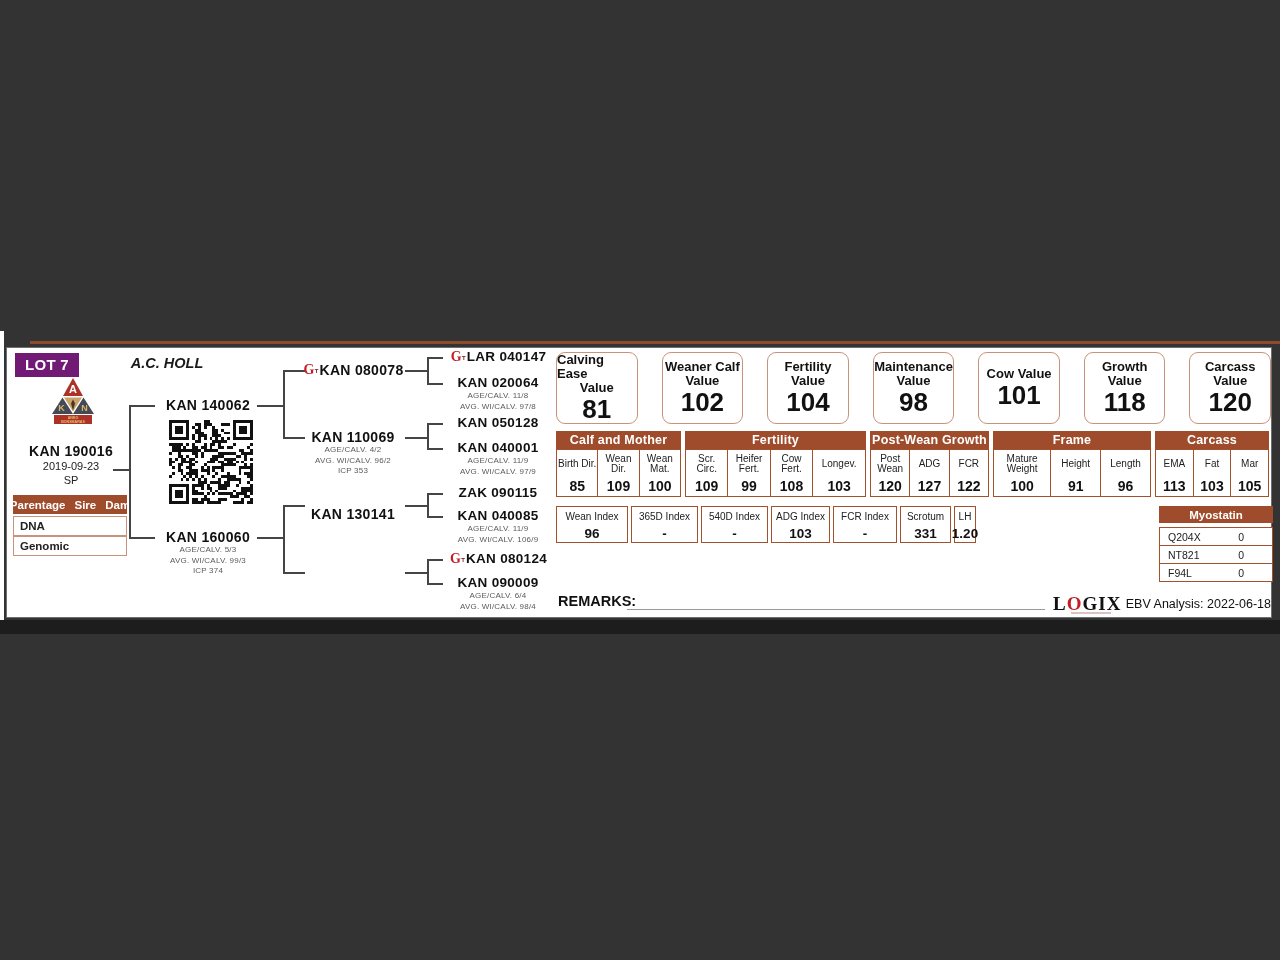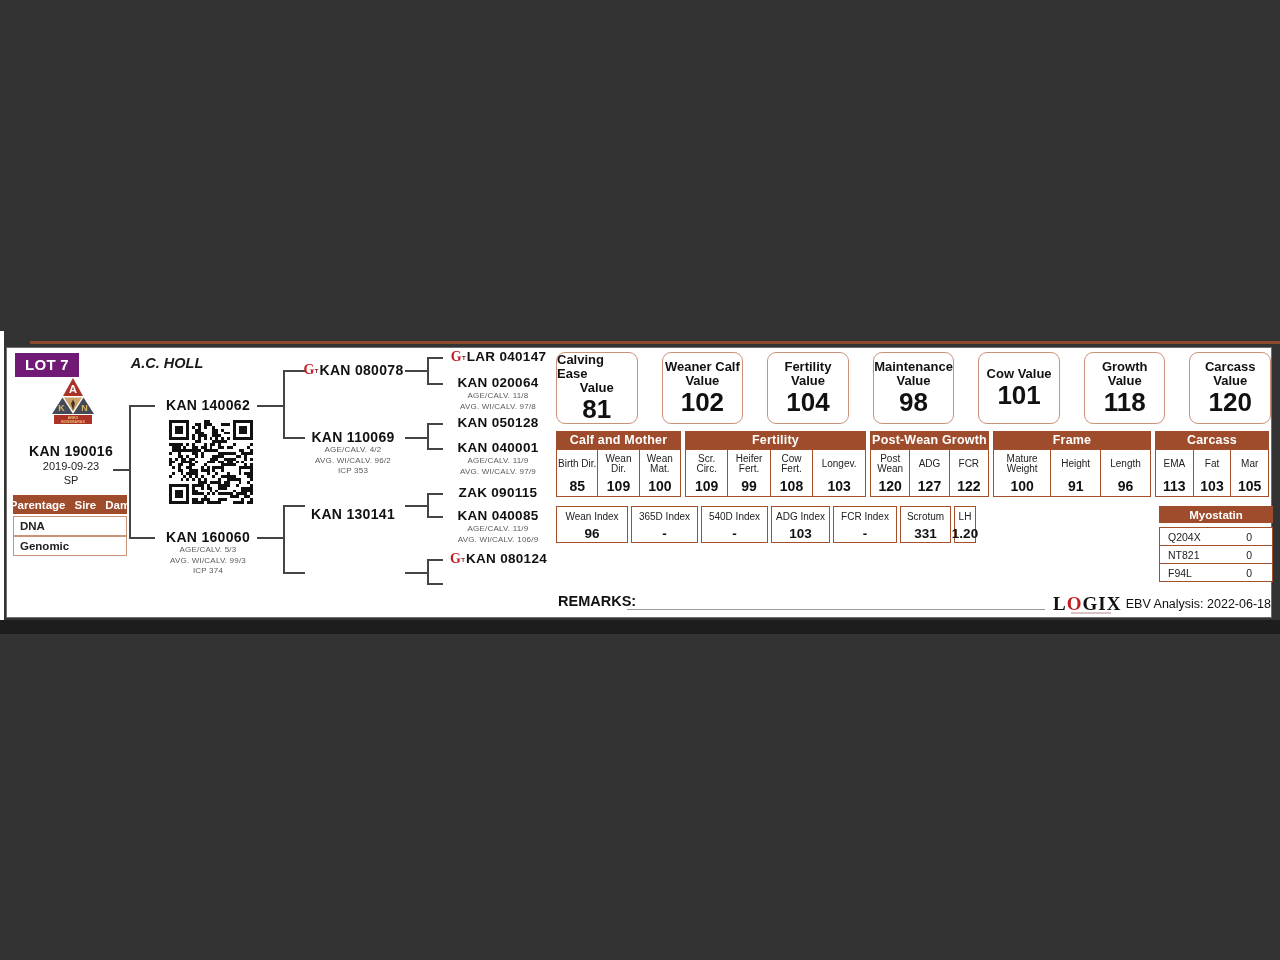--- a/index.html
+++ b/index.html
@@ -62,21 +62,21 @@
   .idxrow{position:absolute;left:549px;top:158px;display:flex;gap:3px;height:37px;}
   .icell{border:1.2px solid #a3512d;box-sizing:border-box;display:flex;flex-direction:column;background:#fff;}
   .icell .cl{height:18px;font-size:10px;color:#222;display:flex;align-items:center;justify-content:center;}
   .icell .cv{flex:1;font-size:13.5px;font-weight:bold;color:#111;display:flex;align-items:center;justify-content:center;}
 
   .myo{position:absolute;left:1152px;top:158px;width:114px;}
   .myo-h{height:17px;background:#9e4c2b;color:#fff;font-size:11.5px;font-weight:bold;display:flex;
     align-items:center;justify-content:center;}
   .myo-rows{margin-top:4px;}
   .myo-row{height:19px;border:1px solid #a3512d;margin-top:-1px;box-sizing:border-box;display:flex;
-    align-items:center;justify-content:space-between;padding:0 20px 0 8px;font-size:10.5px;color:#222;background:#fff;}
+    align-items:center;justify-content:space-between;padding:0 28px 0 8px;font-size:10.5px;color:#222;background:#fff;}
   .myo-row:first-child{margin-top:0;}
 
   .remarks{position:absolute;left:551px;top:245px;font-size:14.5px;font-weight:bold;color:#111;}
   .remarks-line{position:absolute;left:620px;top:261px;width:418px;height:1px;background:#9a9a9a;}
   .logix{position:absolute;left:1046px;top:246px;font-family:"Liberation Serif",serif;font-weight:bold;
     font-size:19px;letter-spacing:1px;color:#111;line-height:19px;}
   .logix .o{color:#c41e25;}
   .logix-sub{position:absolute;left:1064px;top:264px;width:40px;height:2px;background:#caa;opacity:.7;}
   .analysis{position:absolute;left:1118px;top:249px;width:146px;text-align:right;font-size:12.5px;color:#111;}
 </style>
@@ -628,20 +628,25 @@
       <div class="nm">KAN 040085</div>
       <div class="st">AGE/CALV. 11/9</div>
       <div class="st">AVG. WI/CALV. 106/9</div>
     </div>
     <div class="node g3" style="left:421px;top:203px;width:140px;">
       <div class="nm-row">
           <span class="gt"></span>
         <span class="nm">KAN 080124</span>
         </div>
     </div>
+    <div class="node g3" style="left:421px;top:227px;width:140px;">
+      <div class="nm">KAN 090009</div>
+      <div class="st">AGE/CALV. 6/4</div>
+      <div class="st">AVG. WI/CALV. 98/4</div>
+    </div>
 
     <div class="vrow">
       <div class="vbox">
         <div class="vl1">Calving Ease</div>
         <div class="vl2">Value</div>
         <div class="vval">81</div>
       </div>
       <div class="vbox">
         <div class="vl1">Weaner Calf</div>
         <div class="vl2">Value</div>

